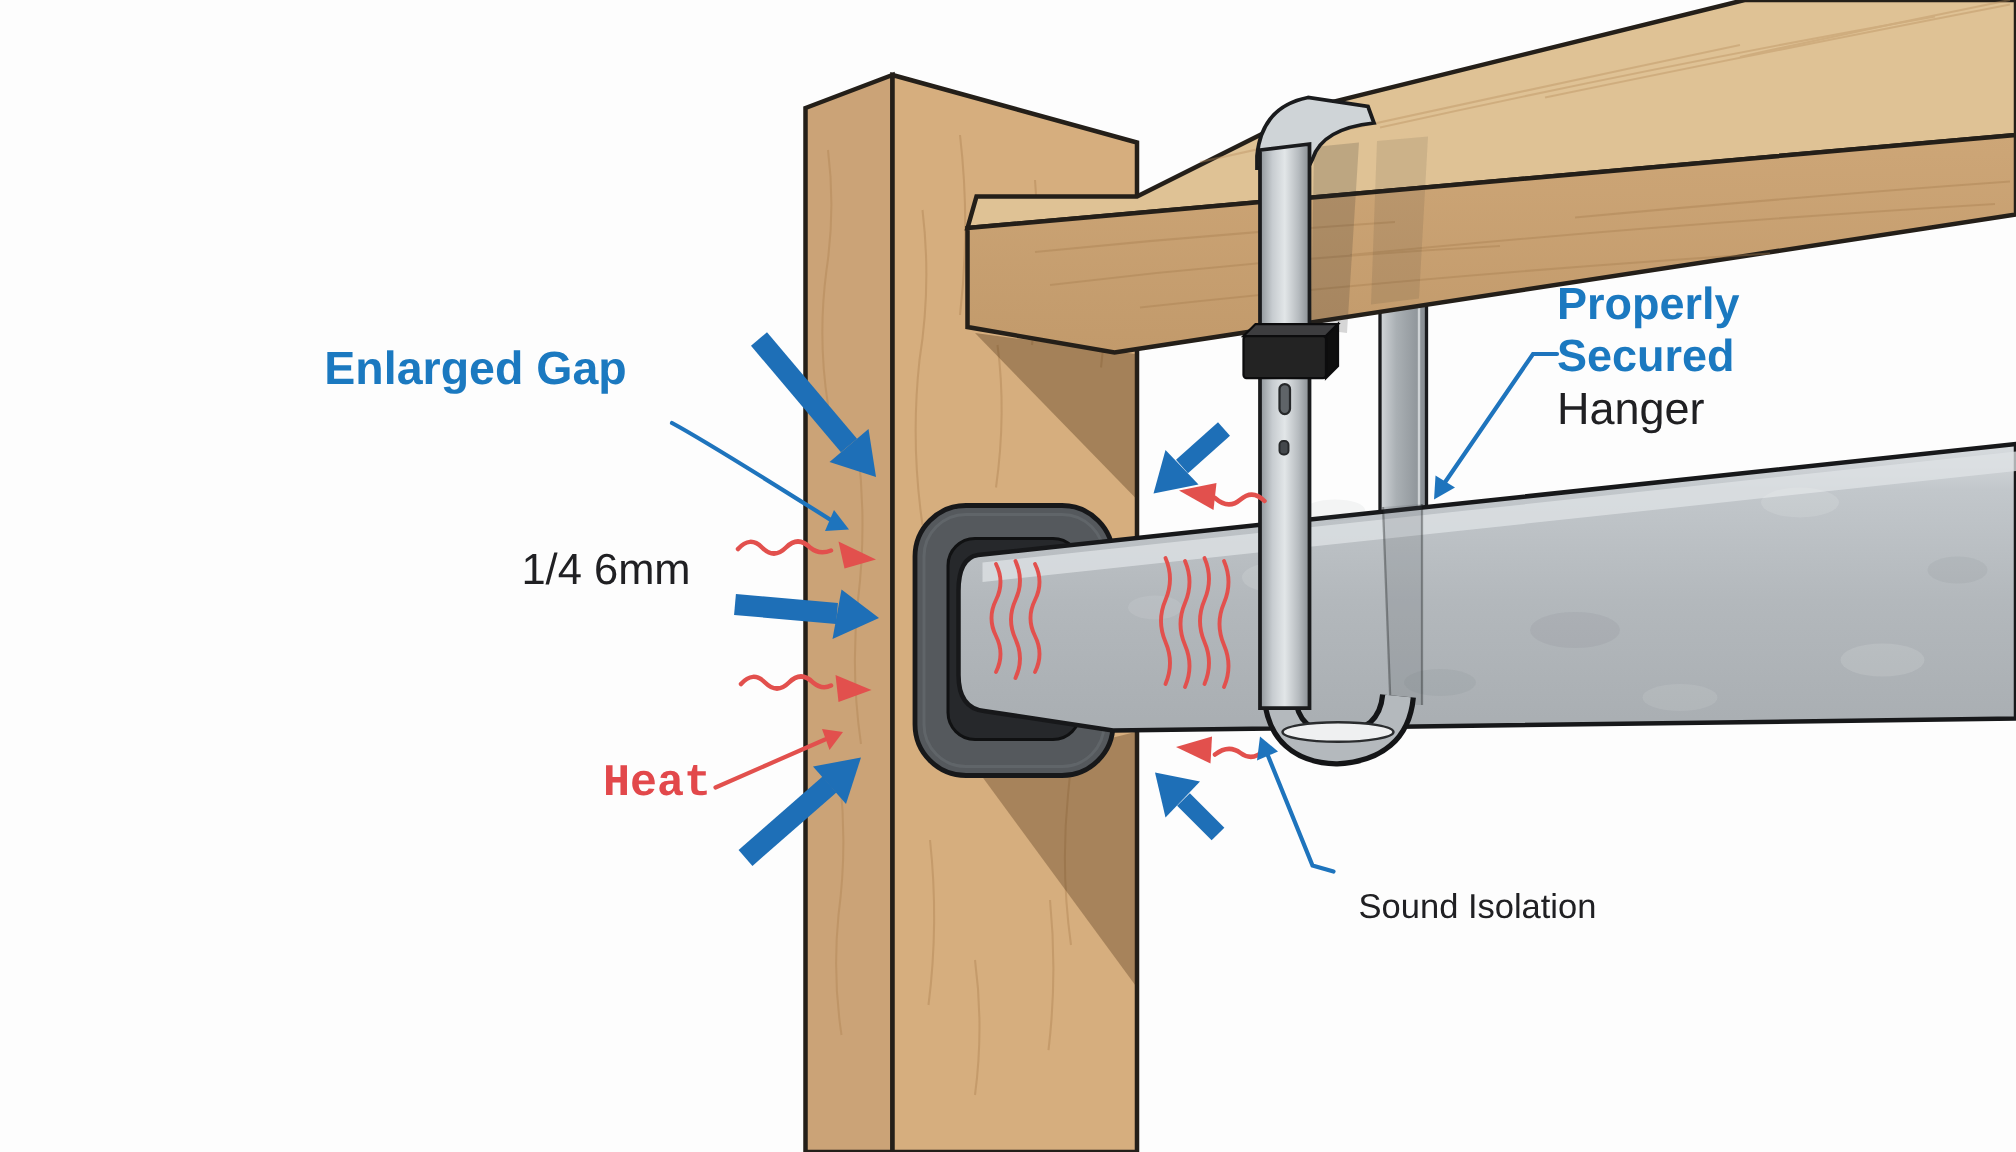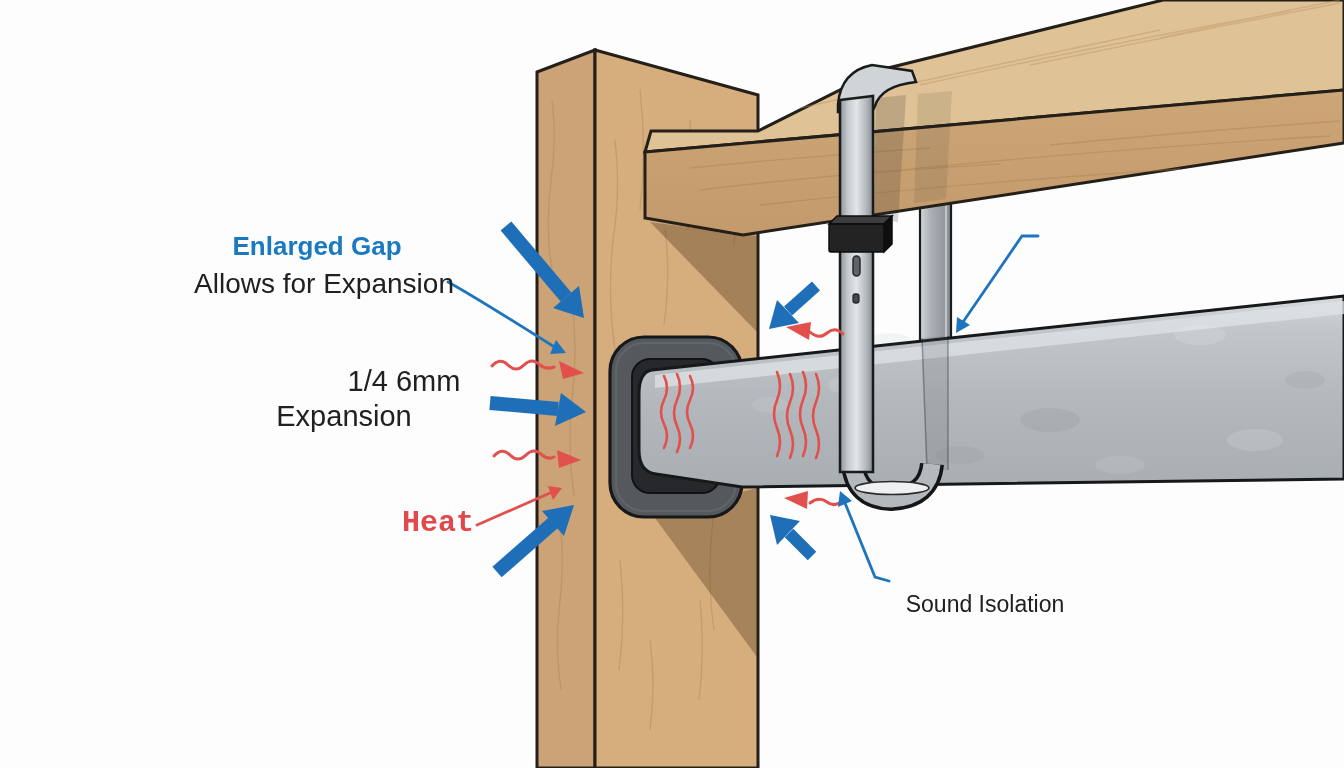--- a/index.html
+++ b/index.html
@@ -3,21 +3,21 @@
 <meta charset="utf-8">
 <style>
   html,body{margin:0;padding:0;background:#ffffff;}
   #stage{position:relative;width:1344px;height:768px;overflow:hidden;background:#fdfdfd;
          font-family:"Liberation Sans",sans-serif;}
   #stage svg{position:absolute;left:0;top:0;}
   .lbl{position:absolute;white-space:nowrap;transform:translate(-50%,-50%);}
   .lbl-blue{color:#1b79c0;font-weight:700;}
   .lbl-dark{color:#202023;font-weight:500;}
   .lbl-red{color:#e2484b;font-weight:700;font-family:Liberation Mono, monospace;}
-  #enlarged-gap{left:317px;top:246px;font-size:26px;}
+  #enlarged-gap{left:317px;top:246px;font-size:31px;}
   #allows-sub{left:324px;top:284px;font-size:28px;}
   #gap-size{left:404px;top:381px;font-size:29px;}
   #gap-size2{left:344px;top:416px;font-size:29px;}
   #heat-lbl{left:438px;top:523px;font-size:30px;}
   #hanger-block{left:1038px;top:238px;transform:translate(0,-50%);font-size:30px;line-height:35px;text-align:left;}
   #sound-block{left:985px;top:604px;font-size:23px;line-height:36px;}
 </style>
 </head>
 <body>
 
@@ -212,22 +212,25 @@
       <polygon points="956,333 957,317 970,325" stroke="none"></polygon>
     </g>
     <g>
       <path d="M 889,581 L 875,577 L 845,503" fill="none"></path>
       <polygon points="840,491 852,501 838,507" stroke="none"></polygon>
     </g>
   </g>
 </svg>
 
 <div class="lbl lbl-blue" id="enlarged-gap">Enlarged Gap</div>
-<div class="lbl lbl-dark" id="allows-sub">Allows for Expansion</div>
 <div class="lbl lbl-dark" id="gap-size">1/4 6mm</div>
-<div class="lbl lbl-dark" id="gap-size2">Expansion</div>
 <div class="lbl lbl-red" id="heat-lbl">Heat</div>
 
+<div class="lbl" id="hanger-block" style="transform:translate(0,-50%);">
+  <div class="lbl-blue">Properly</div>
+  <div class="lbl-blue">Secured</div>
+  <div class="lbl-dark">Hanger</div>
+</div>
 
 <div class="lbl" id="sound-block">
   <div class="lbl-dark">Sound Isolation</div>
 </div>
 </div>
 
 </body></html>

